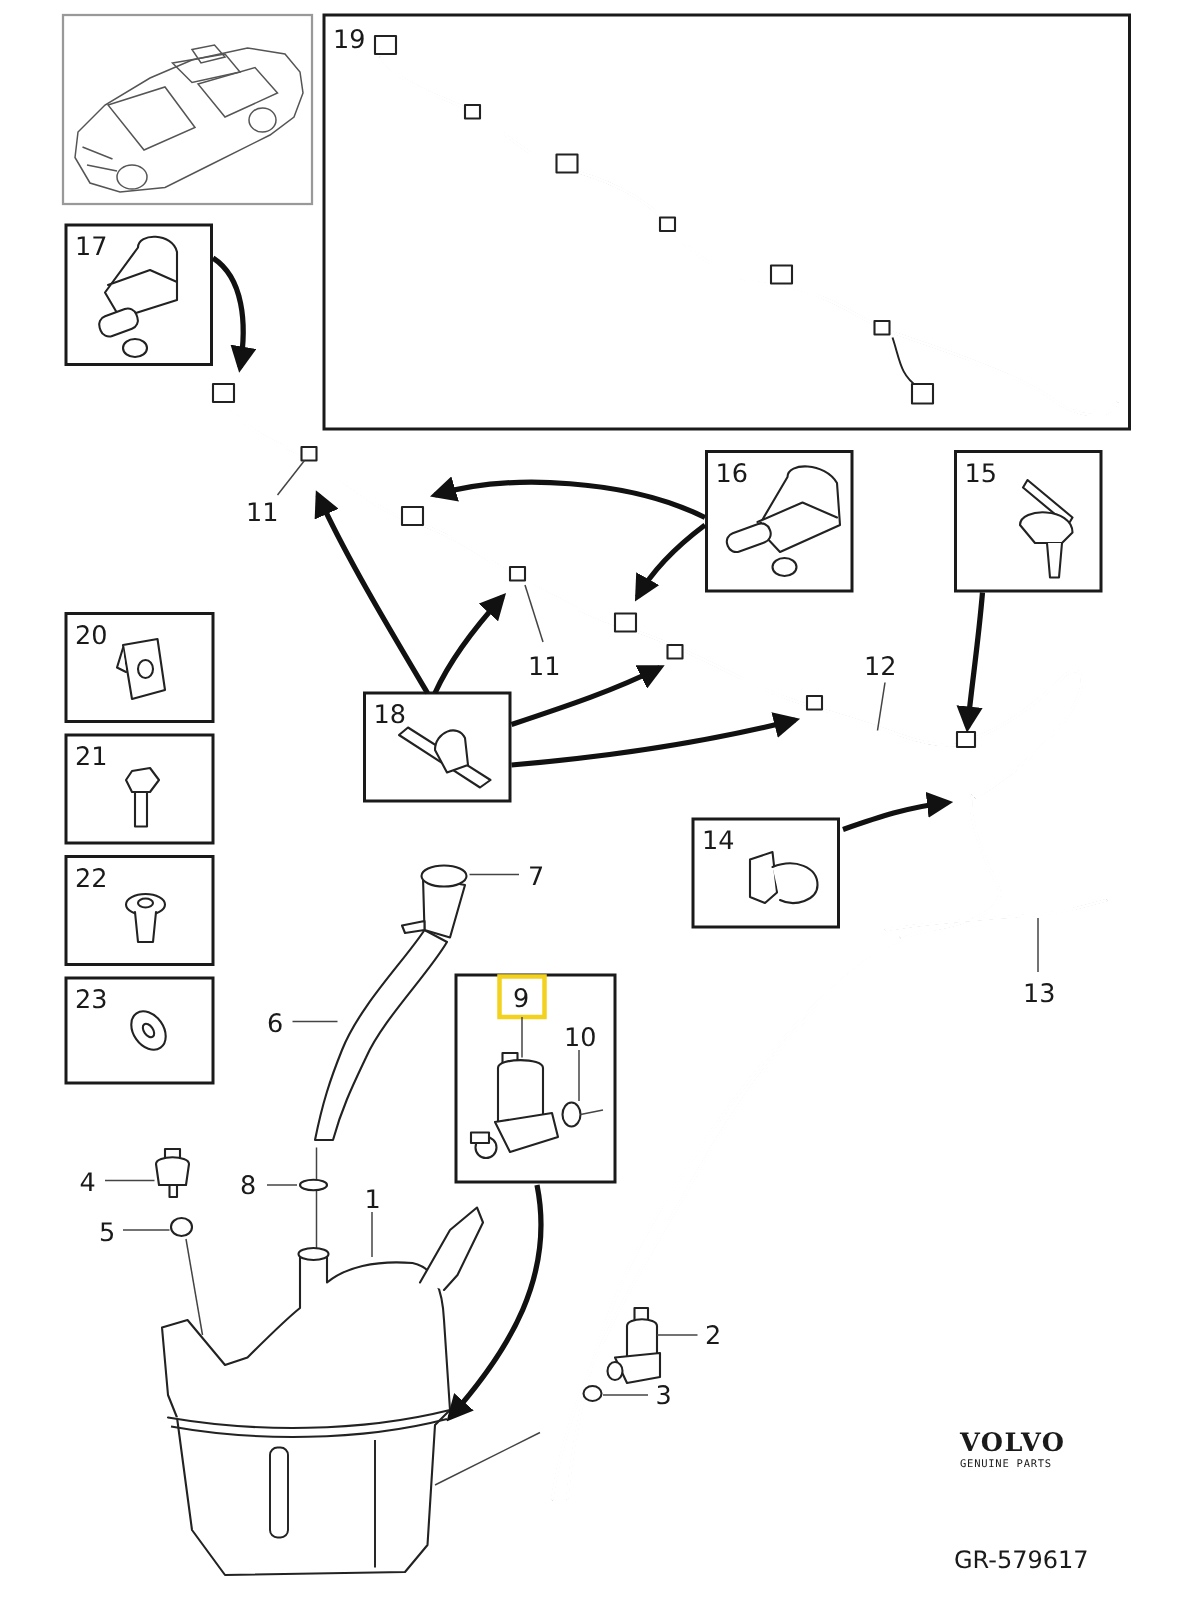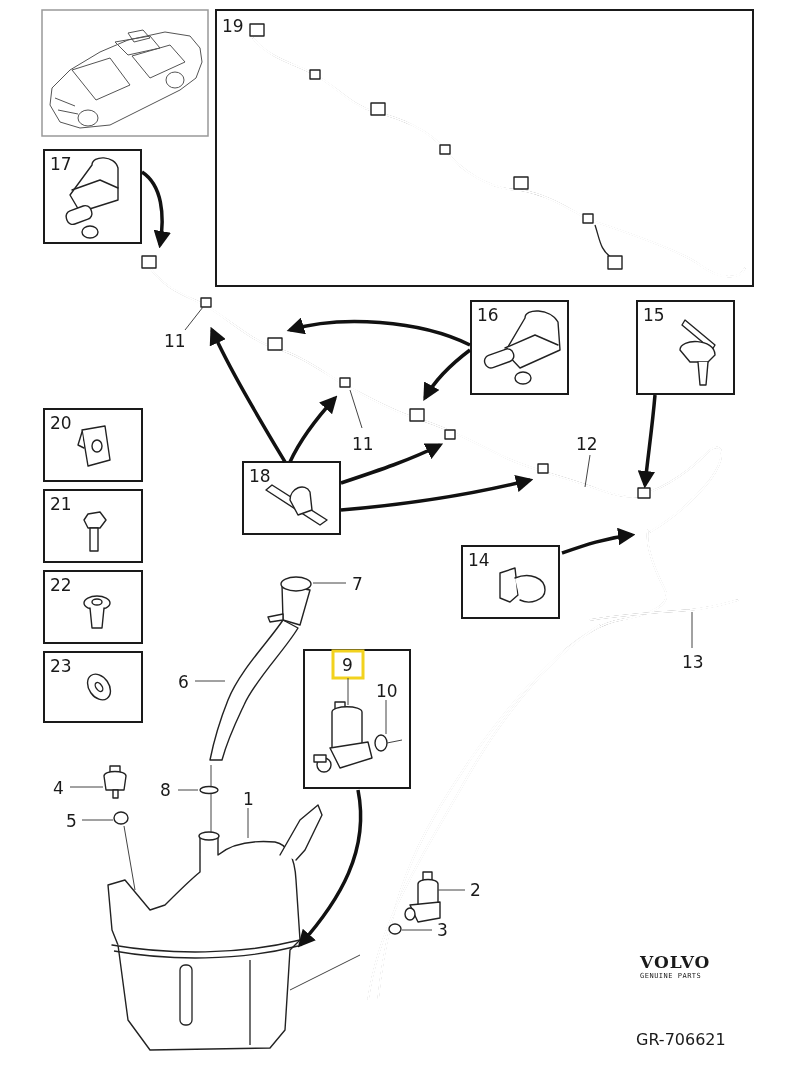--- a/index.html
+++ b/index.html
@@ -257,13 +257,13 @@
   <text x="470" y="896" class="label">2</text>
   <ellipse cx="395" cy="929" rx="6" ry="5" class="part"></ellipse>
   <line x1="402" y1="930" x2="432" y2="930" class="leader"></line>
   <text x="437" y="936" class="label">3</text>
 </svg>
 
 <div class="brand">
   <span class="brand-name">VOLVO</span>
   <span class="brand-sub">GENUINE PARTS</span>
 </div>
-<div class="ref">GR-706621</div>
+<div class="ref">GR-579617</div>
 
 </body></html>

